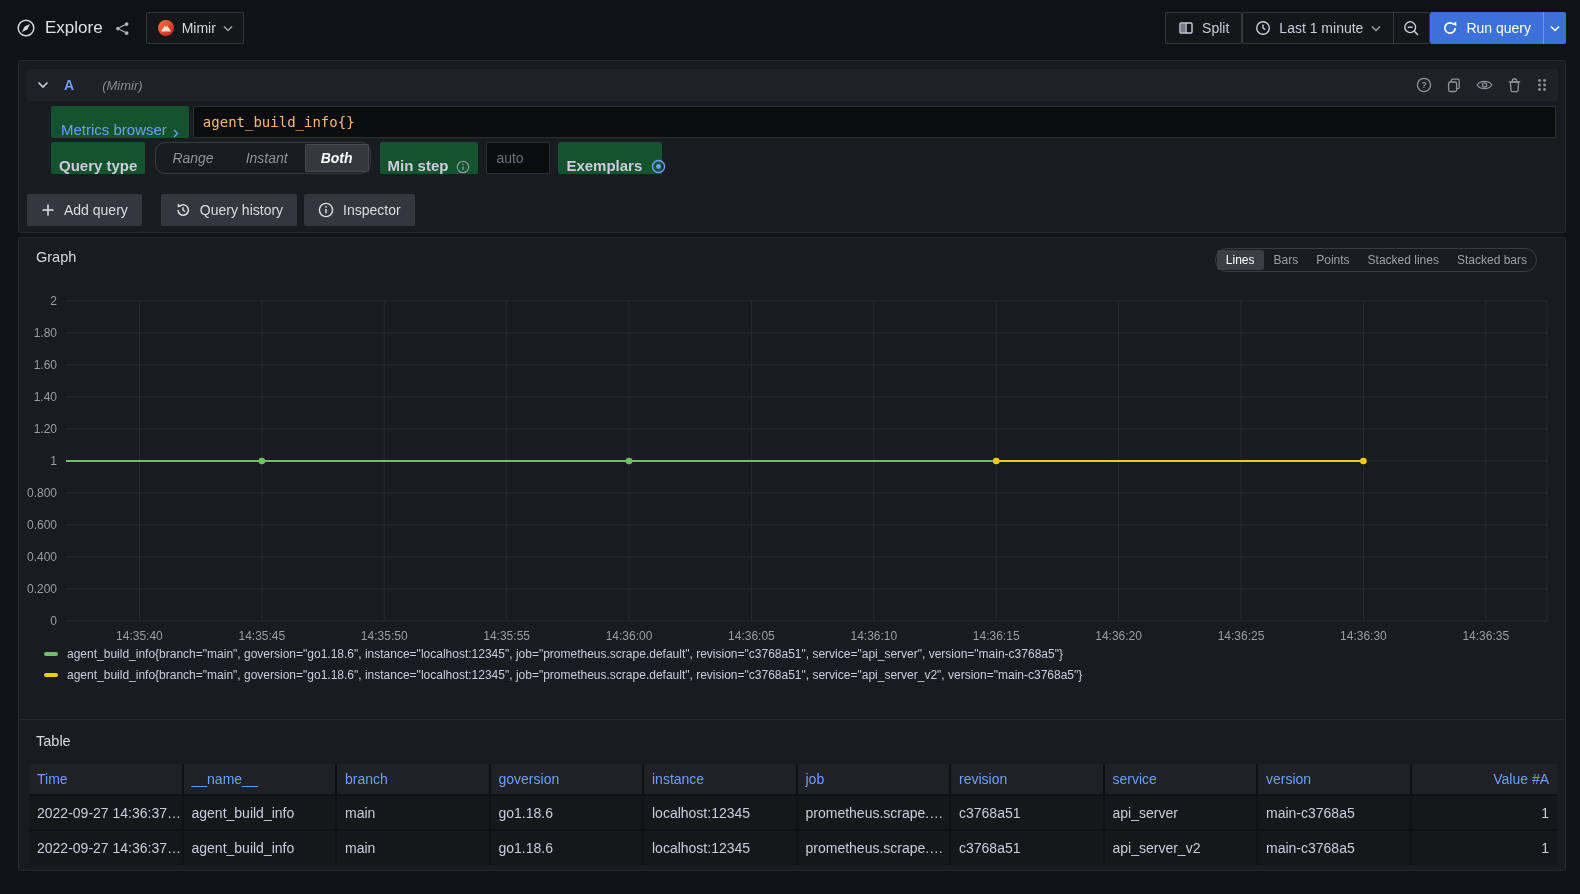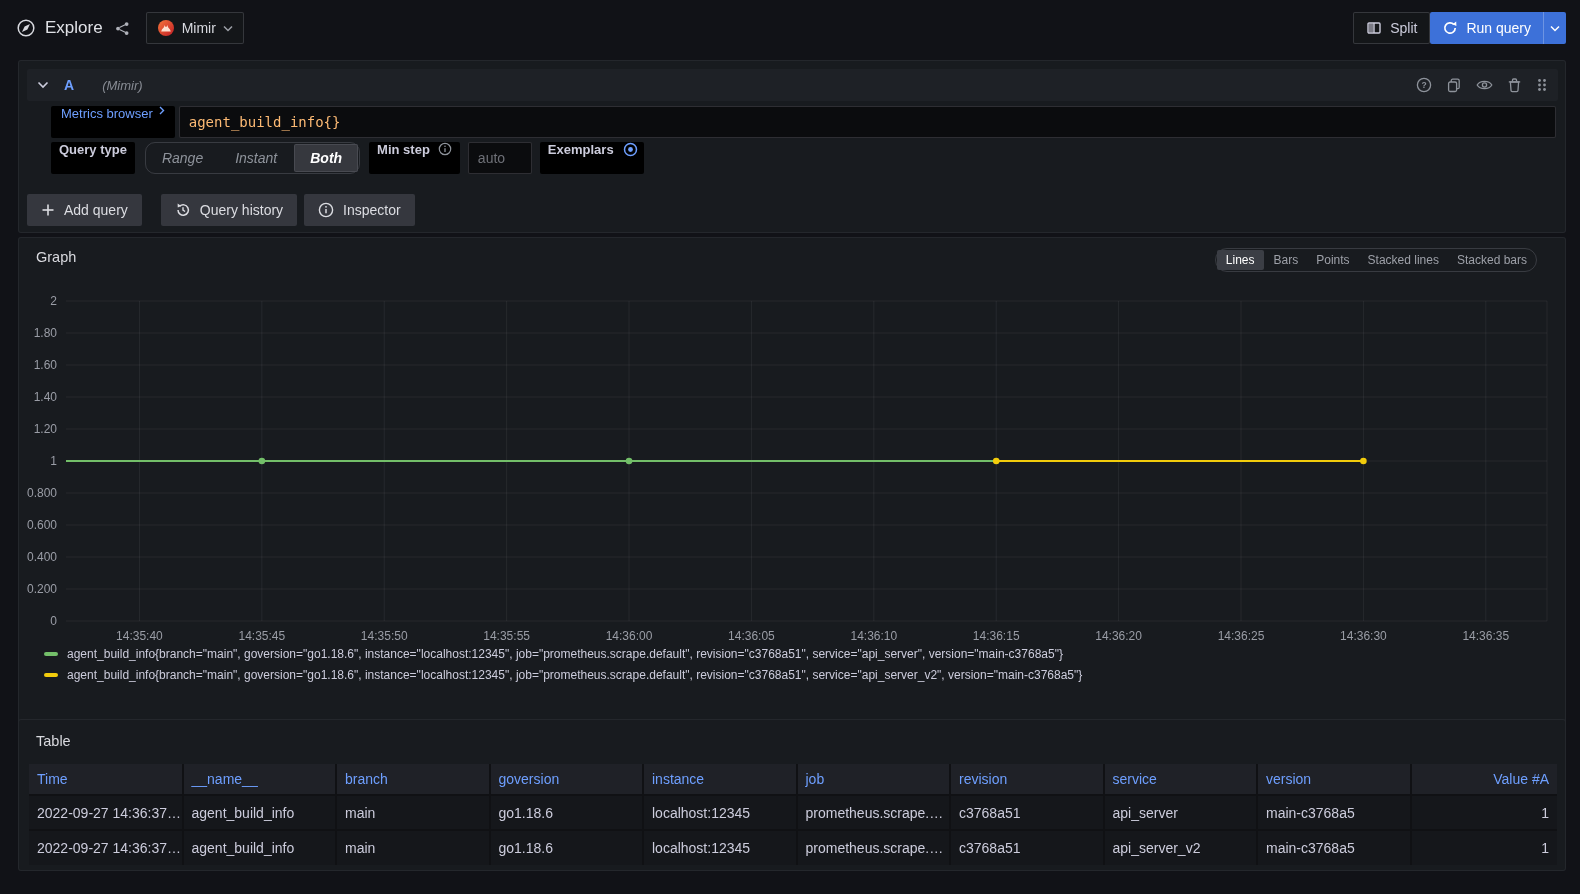--- a/index.html
+++ b/index.html
@@ -21,21 +21,21 @@
   .panel { position:absolute; left:18px; width:1548px; background:#181b1f; border:1px solid rgba(204,204,220,0.07); border-radius:3px; }
   #query-panel { top:60px; height:173px; }
   #graph-panel { top:237px; height:510px; }
   #table-panel { top:719px; height:152px; }
   
   .q-header { position:absolute; left:8px; top:8px; width:1531px; height:32px; background:#1e2126; display:flex; align-items:center; padding:0 10px; border-radius:2px; }
   .q-ref { color:#6e9fff; font-weight:600; font-size:14px; margin-left:15px; }
   .q-ds { color:#878b93; font-style:italic; font-size:13px; margin-left:28px; }
   .q-icons { margin-left:auto; display:flex; align-items:center; gap:14px; color:#8e939b; }
   .q-row { position:absolute; left:32px; right:9px; height:32px; display:flex; align-items:stretch; }
-  .chip { background:#000000; border-radius:2px; display:flex; align-items:flex-start; padding:0 8px; font-size:13px; font-weight:600; color:#ccccdc; gap:8px; }
+  .chip { background:#14532d; border-radius:2px; display:flex; align-items:flex-end; padding:0 8px; font-size:15px; font-weight:600; color:#ccccdc; gap:8px; }
   .chip.blue { color:#6e9fff; font-weight:500; gap:6px; padding:0 10px; }
   .q-input { flex:1; margin-left:4px; background:#0b0c0e; border:1px solid rgba(204,204,220,0.18); border-radius:2px; display:flex; align-items:center; padding:0 9px; font-family:"DejaVu Sans Mono",monospace; font-size:14px; color:#fdba74; }
   .radio-group { display:flex; align-items:center; height:32px; border:1px solid rgba(204,204,220,0.18); border-radius:10px; margin-left:10px; padding:0;font-style:italic; }
   .radio-opt { padding:0 16px; height:30px; display:flex; align-items:center; color:#8e939b; font-size:14px; cursor:pointer; }
   .radio-opt.sel { background:#36383e; color:#fff; font-weight:600; border-radius:2px; margin:1px; height:28px; box-shadow:inset 0 0 0 1px rgba(204,204,220,0.12); }
   .mini-input { width:64px; margin-left:8px; background:#0b0c0e; border:1px solid rgba(204,204,220,0.18); border-radius:2px; display:flex; align-items:center; padding:0 9px; color:#6e7077; font-size:14px; }
   .q-buttons { position:absolute; left:8px; top:133px; display:flex; }
   .btn-sec { height:32px; background:#35373e; border-radius:2px; display:flex; align-items:center; gap:9px; padding:0 14px; font-weight:500; font-size:14px; color:#dcdde2; }
   
   .panel-title { position:absolute; left:17px; top:11px; font-size:14.5px; font-weight:500; color:#d9dadf; }
@@ -98,20 +98,45 @@
   <div class="tb-right">
     <div class="tb-btn">
       <span class="icon">
         <svg width="16" height="16" viewBox="0 0 16 16">
             <rect x="2" y="3" width="12" height="10" rx="1" fill="none" stroke="#ccccdc" stroke-width="1.4"></rect>
             <path d="M2.7 3.7h4.6v8.6H2.7z" fill="rgba(204,204,220,0.55)"></path>
             <line x1="8" y1="3" x2="8" y2="13" stroke="#ccccdc" stroke-width="1.4"></line>
           </svg>
       </span>
       <span>Split</span>
+    </div>
+    <div class="tb-group">
+      <div>
+        <span class="icon">
+          <svg width="16" height="16" viewBox="0 0 16 16">
+              <circle cx="8" cy="8" r="6.3" fill="none" stroke="#ccccdc" stroke-width="1.4"></circle>
+              <path d="M8 4.5V8l2.4 1.5" fill="none" stroke="#ccccdc" stroke-width="1.4"></path>
+            </svg>
+        </span>
+        <span>Last 1 minute</span>
+        <span class="icon">
+          <svg width="10" height="7" viewBox="0 0 10 7">
+              <path d="M1 1.5l4 4 4-4" fill="none" stroke="#9da0a8" stroke-width="1.5"></path>
+            </svg>
+        </span>
+      </div>
+      <div class="seg2">
+        <span class="icon">
+          <svg width="17" height="17" viewBox="0 0 17 17">
+              <circle cx="7.2" cy="7.2" r="5.4" fill="none" stroke="#ccccdc" stroke-width="1.4"></circle>
+              <line x1="4.7" y1="7.2" x2="9.7" y2="7.2" stroke="#ccccdc" stroke-width="1.4"></line>
+              <line x1="11.3" y1="11.3" x2="15" y2="15" stroke="#ccccdc" stroke-width="1.6"></line>
+            </svg>
+        </span>
+      </div>
     </div>
     <div class="run-btn">
       <div class="run-main">
         <span class="icon">
           <svg width="16" height="16" viewBox="0 0 16 16">
               <path d="M13.2 8a5.2 5.2 0 1 1-1.3-3.45" fill="none" stroke="#fff" stroke-width="1.7"></path>
               <polygon points="14.2,1.5 14.4,5.9 10.5,4.2" fill="#fff"></polygon>
             </svg>
         </span>
         <span>Run query</span>

